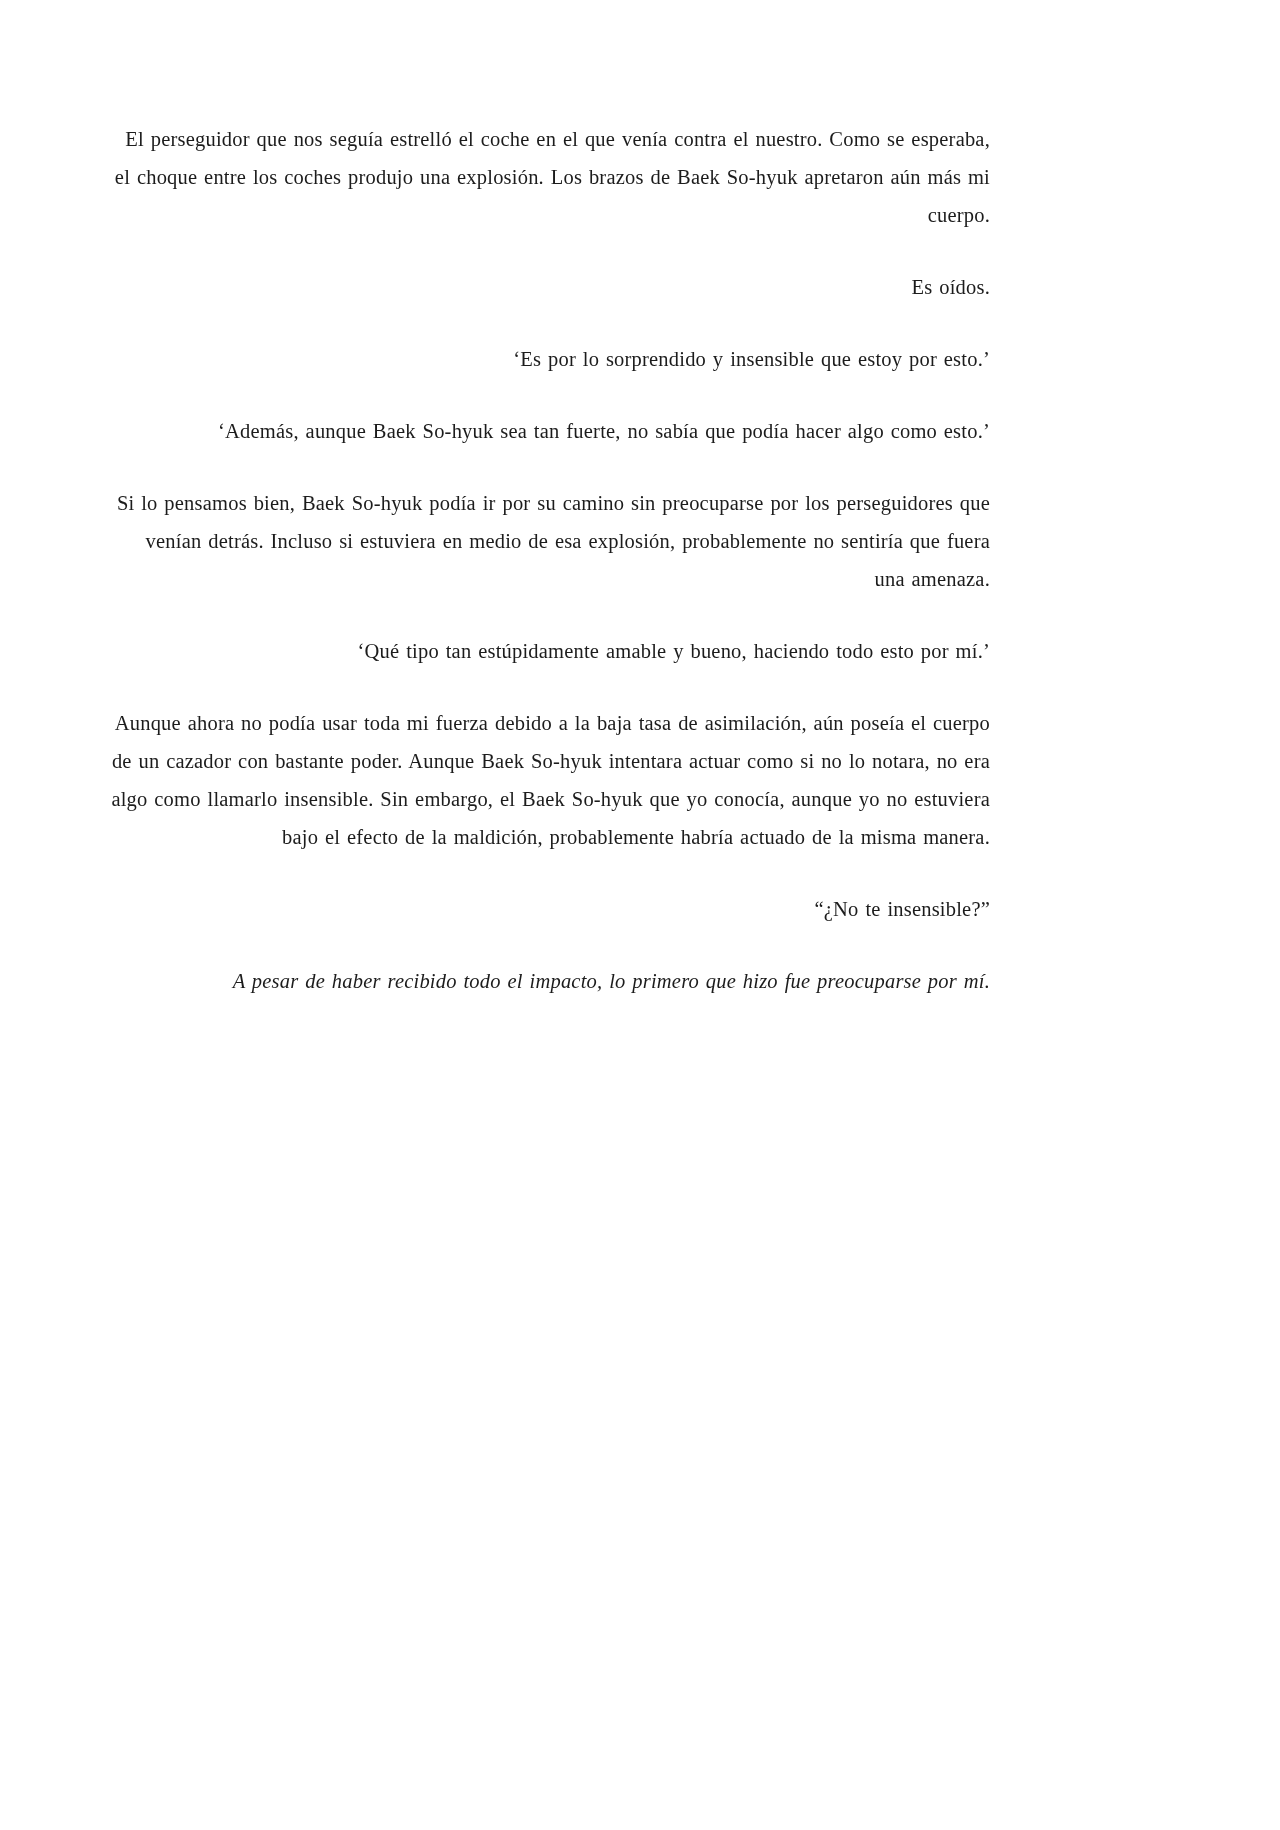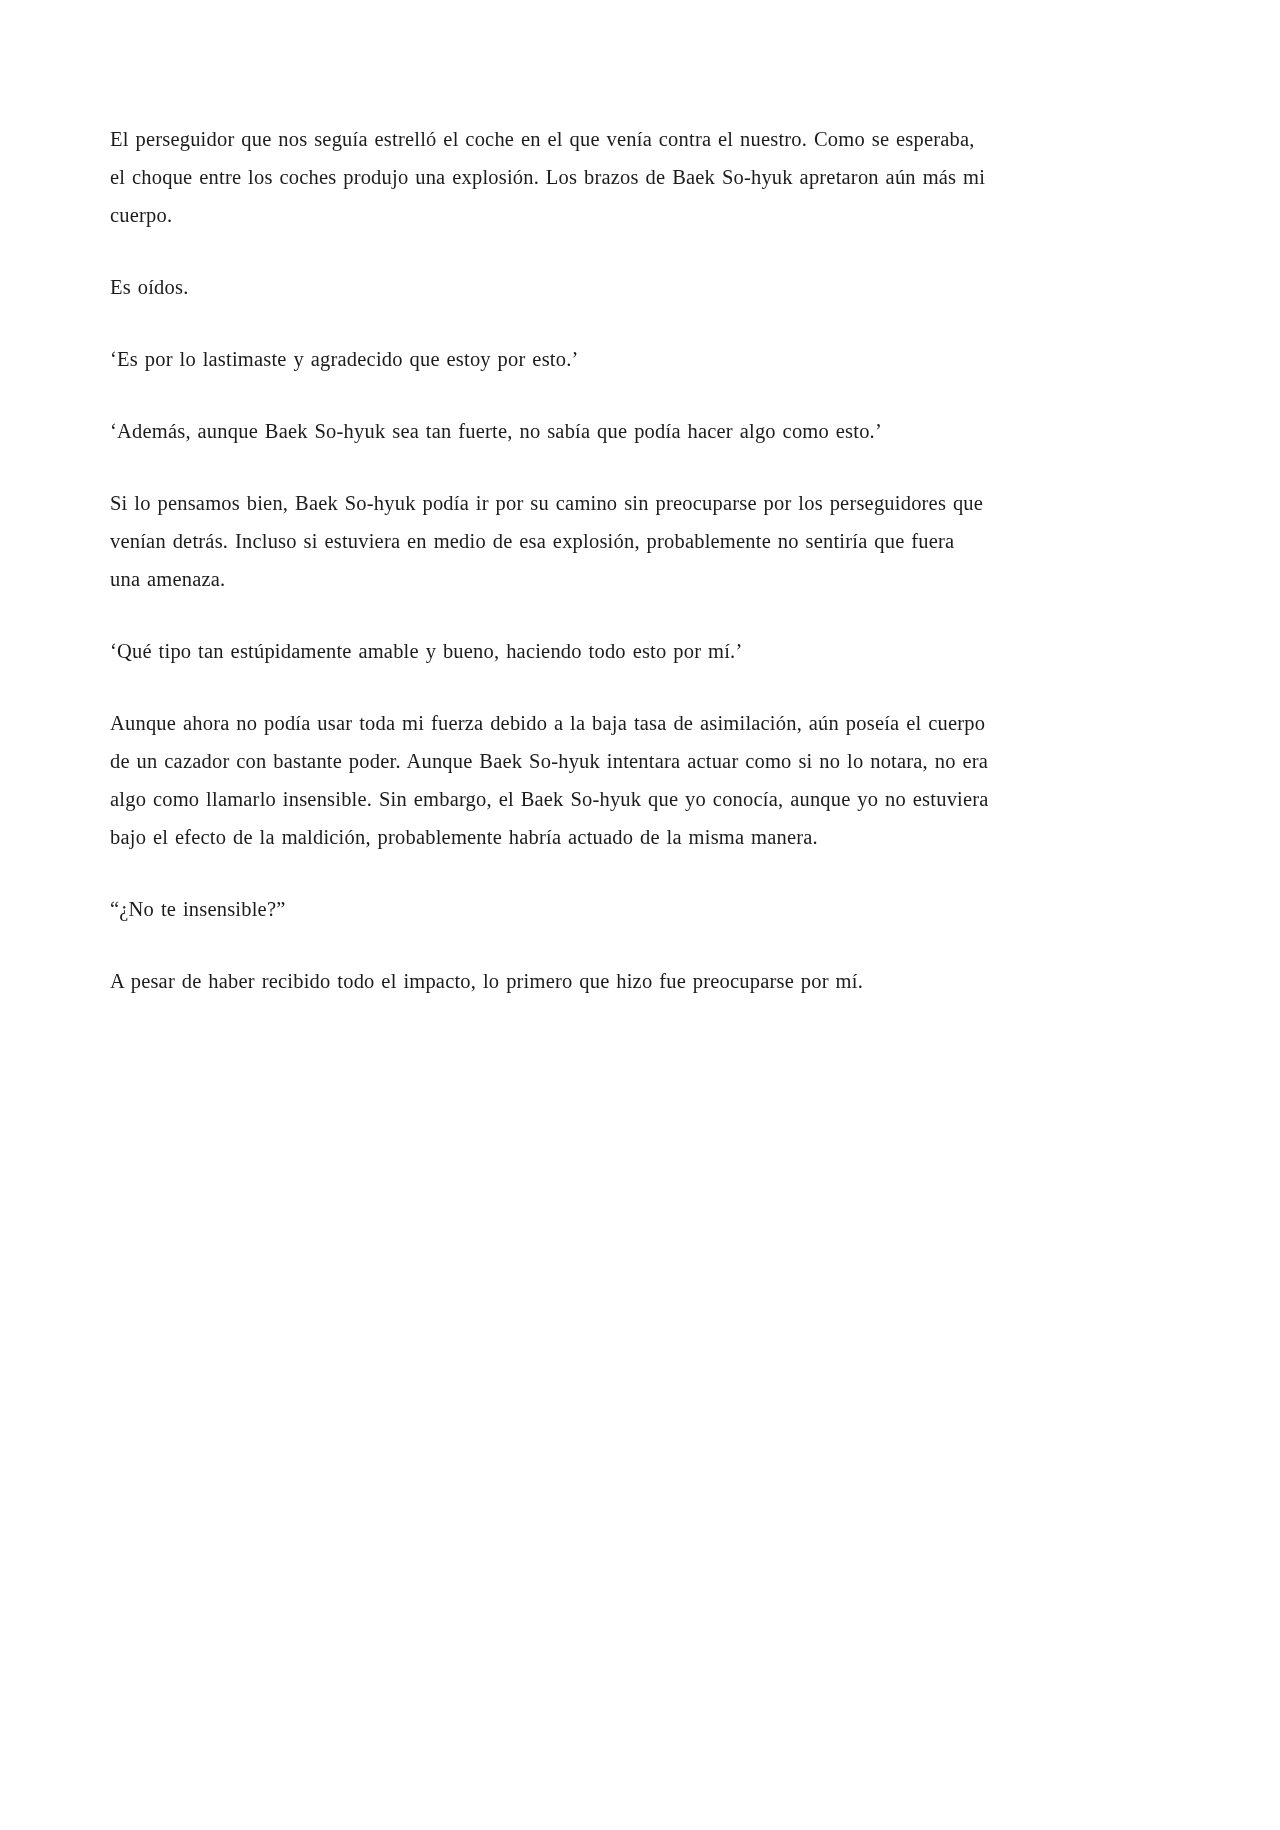--- a/index.html
+++ b/index.html
@@ -20,35 +20,36 @@
     min-height: 1830px;
     padding: 120px 290px 120px 110px;
     background: #ffffff;
   }
   .content p {
     margin: 0 0 34px 0;
     font-size: 20.5px;
     line-height: 38px;
     letter-spacing: 0.2px;
     word-spacing: 1.5px;
-    text-align: left;
+    text-align: right;
   }
   .content p:last-child {
     margin-bottom: 12px;
+    font-style: italic;
   }
 </style>
 </head>
 <body>
 
 <div class="page">
   <div class="content">
 
   <p>El perseguidor que nos seguía estrelló el coche en el que venía contra el nuestro. Como se esperaba, el choque entre los coches produjo una explosión. Los brazos de Baek So-hyuk apretaron aún más mi cuerpo.</p>
       <p>Es oídos.</p>
-      <p>‘Es por lo lastimaste y agradecido que estoy por esto.’</p>
+      <p>‘Es por lo sorprendido y insensible que estoy por esto.’</p>
       <p>‘Además, aunque Baek So-hyuk sea tan fuerte, no sabía que podía hacer algo como esto.’</p>
       <p>Si lo pensamos bien, Baek So-hyuk podía ir por su camino sin preocuparse por los perseguidores que venían detrás. Incluso si estuviera en medio de esa explosión, probablemente no sentiría que fuera una amenaza.</p>
       <p>‘Qué tipo tan estúpidamente amable y bueno, haciendo todo esto por mí.’</p>
       <p>Aunque ahora no podía usar toda mi fuerza debido a la baja tasa de asimilación, aún poseía el cuerpo de un cazador con bastante poder. Aunque Baek So-hyuk intentara actuar como si no lo notara, no era algo como llamarlo insensible. Sin embargo, el Baek So-hyuk que yo conocía, aunque yo no estuviera bajo el efecto de la maldición, probablemente habría actuado de la misma manera.</p>
       <p>“¿No te insensible?”</p>
       <p>A pesar de haber recibido todo el impacto, lo primero que hizo fue preocuparse por mí.</p>
     </div>
 </div>
 
 </body></html>

